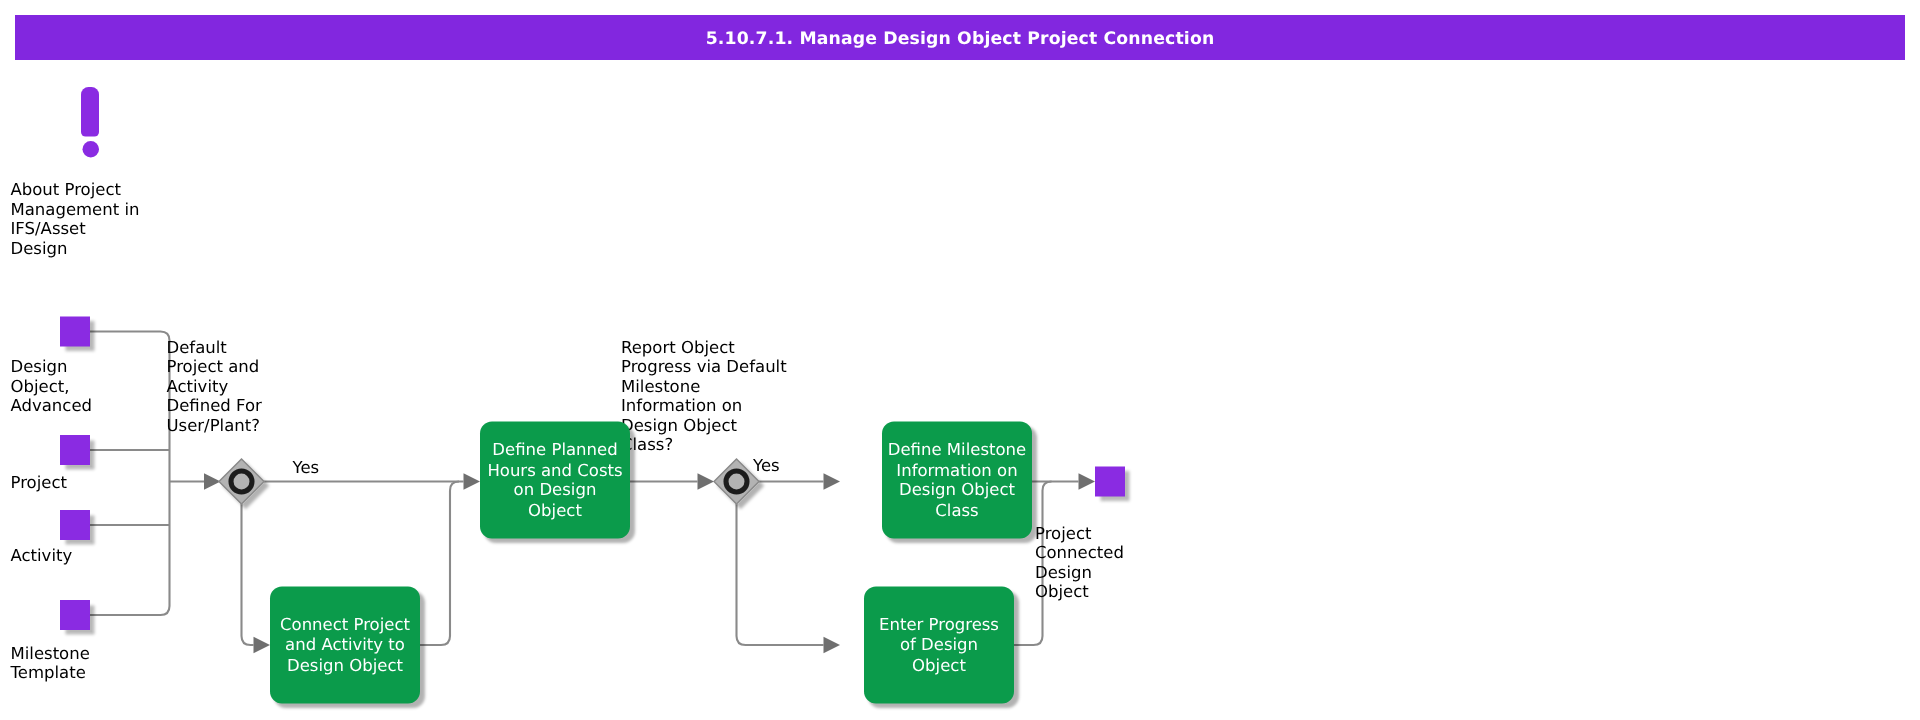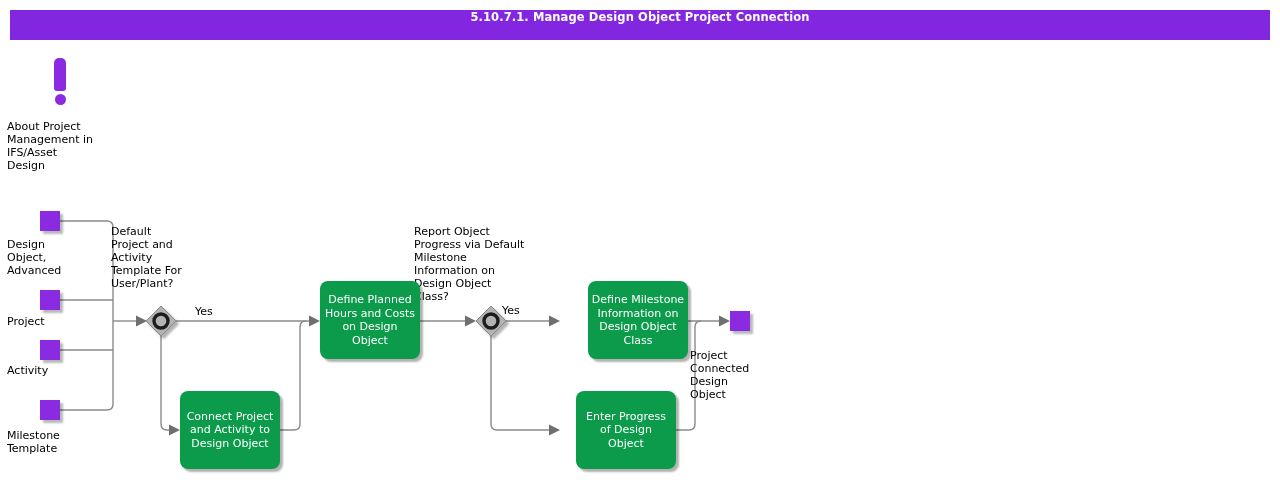--- a/index.html
+++ b/index.html
@@ -6,21 +6,21 @@
   body{
     position:relative;
     width:1280px;height:480px;
     font-family:"DejaVu Sans", sans-serif;
     font-size:11px;color:#000;
     overflow:hidden;
   }
   .banner{
     position:absolute;left:10px;top:10px;width:1260px;height:30px;
     background:#8227DF;
-    display:flex;align-items:flex-start;justify-content:center;
+    display:flex;align-items:center;justify-content:center;
   }
   .banner-title{color:#fff;font-weight:bold;font-size:11.5px;letter-spacing:0.1px;}
 
   .lbl{
     position:absolute;
     white-space:pre-line;
     text-align:left;
     line-height:13px;
     transform:translateX(-50%);
   }
@@ -116,21 +116,21 @@
 <div class="sq" style="left:40px;top:340px;"></div>
 <div class="lbl" style="left:52px;top:364px;width:90px;">Activity</div>
 
 <div class="sq" style="left:40px;top:400px;"></div>
 <div class="lbl" style="left:52px;top:429px;width:90px;">Milestone
 Template</div>
 
 <div class="lbl" style="left:166px;top:225px;width:110px;">Default
 Project and
 Activity
-Template For
+Defined For
 User/Plant?</div>
 <div class="lbl" style="left:215px;top:305px;width:40px;">Yes</div>
 
 <div class="lbl" style="left:489px;top:209px;width:150px;margin-top:16px;">Report Object
 Progress via Default
 Milestone
 Information on
 Design Object
 Class?</div>
 <div class="lbl" style="left:522px;top:304px;width:40px;">Yes</div>

